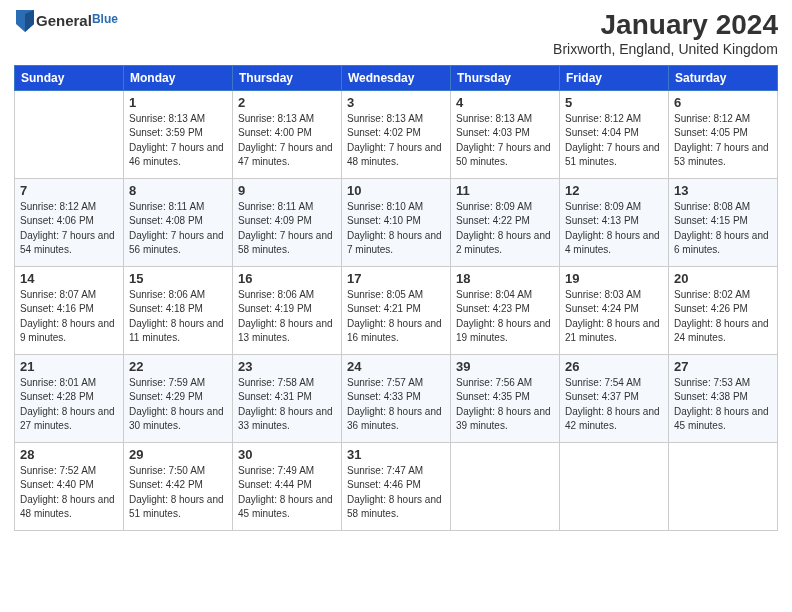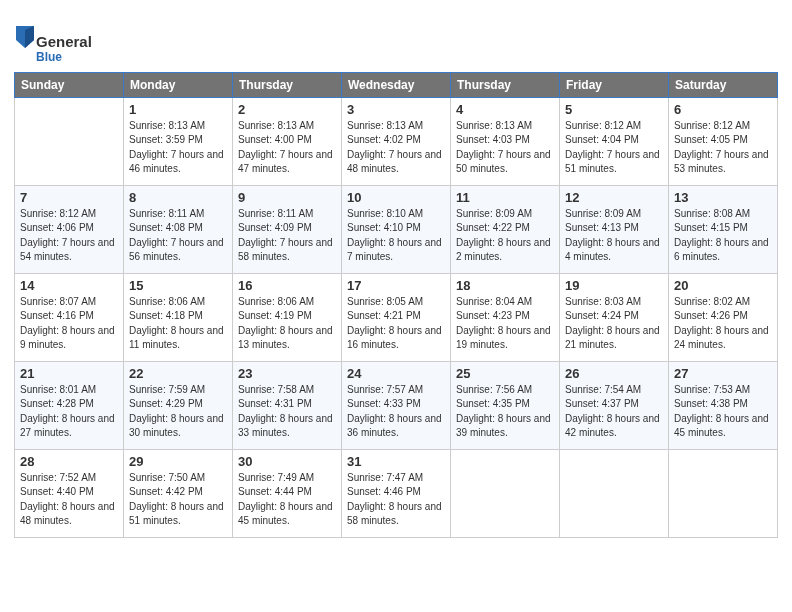--- a/index.html
+++ b/index.html
@@ -22,23 +22,22 @@
       justify-content: space-between;
       margin-bottom: 8px;
     }
     .logo {
       display: flex;
       align-items: center;
       gap: 2px;
     }
     .logo-text {
       display: flex;
-      flex-direction: column;
+      flex-direction: row;
       line-height: 1.1;
-      margin-top: 24px;
     }
     .logo-general {
       font-size: 15px;
       font-weight: bold;
       color: #333;
     }
     .logo-blue {
       font-size: 12px;
       font-weight: bold;
       color: #2a6db5;
@@ -61,21 +60,21 @@
       font-size: 14px;
       color: #333;
       font-weight: normal;
     }
     .calendar-table {
       width: 100%;
       border-collapse: collapse;
       table-layout: fixed;
     }
     .calendar-table th {
-      background-color: #737373;
+      background-color: #1d4ed8;
       color: #fff;
       text-align: left;
       padding: 5px 6px;
       font-size: 12px;
       font-weight: bold;
       border: 1px solid #3a78c9;
     }
     .calendar-table td {
       border: 1px solid #ccc;
       vertical-align: top;
@@ -109,20 +108,24 @@
   <div class="header">
     <div class="logo">
       <svg class="logo-icon" viewBox="0 0 18 22" fill="none" xmlns="http://www.w3.org/2000/svg">
         <polygon points="0,0 18,0 18,14 9,22 0,14" fill="#2a6db5"></polygon>
         <polygon points="9,4 18,0 18,14 9,22" fill="#1a4f8a"></polygon>
       </svg>
       <div class="logo-text">
         <span class="logo-general">General</span>
         <span class="logo-blue">Blue</span>
       </div>
+    </div>
+    <div class="title-block">
+      <div class="title-month">January 2024</div>
+      <div class="title-location">Brixworth, England, United Kingdom</div>
     </div>
   </div>
 
   <table class="calendar-table">
     <thead>
       <tr>
         <th>Sunday</th>
         <th>Monday</th>
         <th>Thursday</th>
         <th>Wednesday</th>
@@ -326,21 +329,21 @@
         </td>
           <td>
           <span class="day-number">24</span>
           <div class="day-info">
             <span>Sunrise: 7:57 AM</span><br>
             <span>Sunset: 4:33 PM</span><br>
             <span>Daylight: 8 hours and 36 minutes.</span>
           </div>
         </td>
           <td>
-          <span class="day-number">25</span>
+          <span class="day-number">39</span>
           <div class="day-info">
             <span>Sunrise: 7:56 AM</span><br>
             <span>Sunset: 4:35 PM</span><br>
             <span>Daylight: 8 hours and 39 minutes.</span>
           </div>
         </td>
           <td>
           <span class="day-number">26</span>
           <div class="day-info">
             <span>Sunrise: 7:54 AM</span><br>

